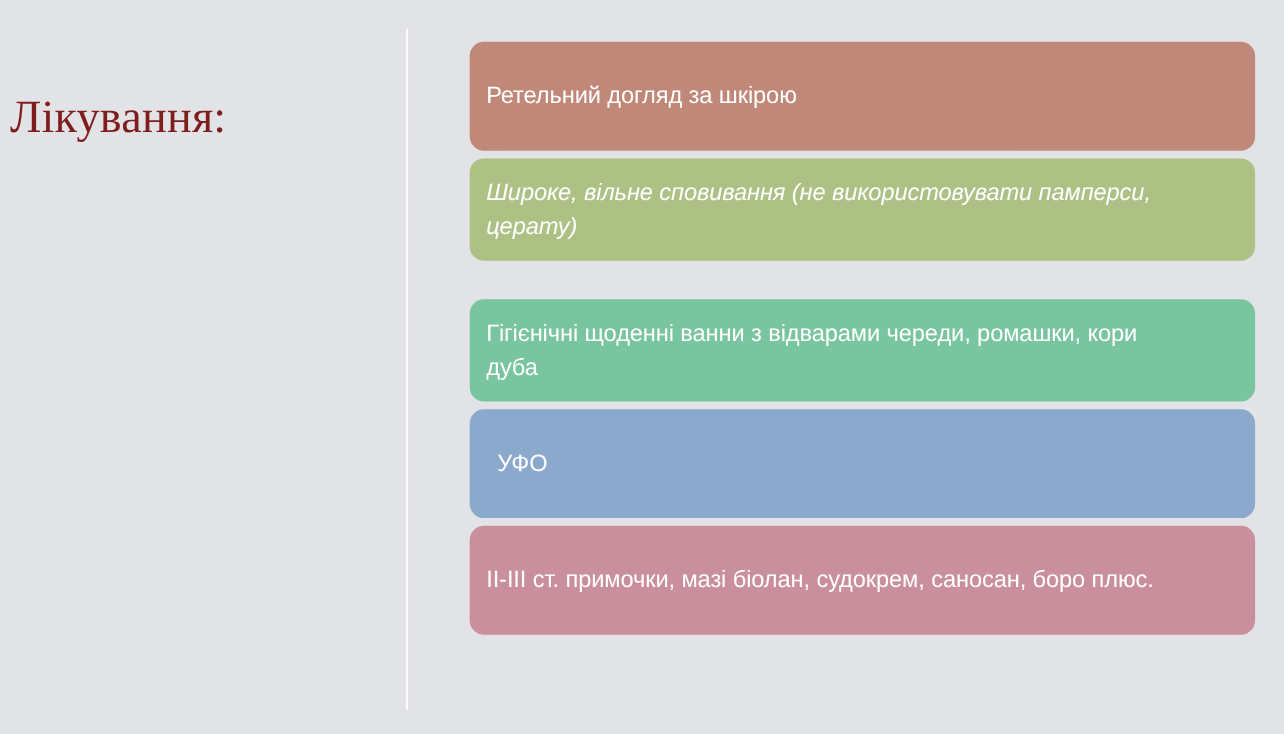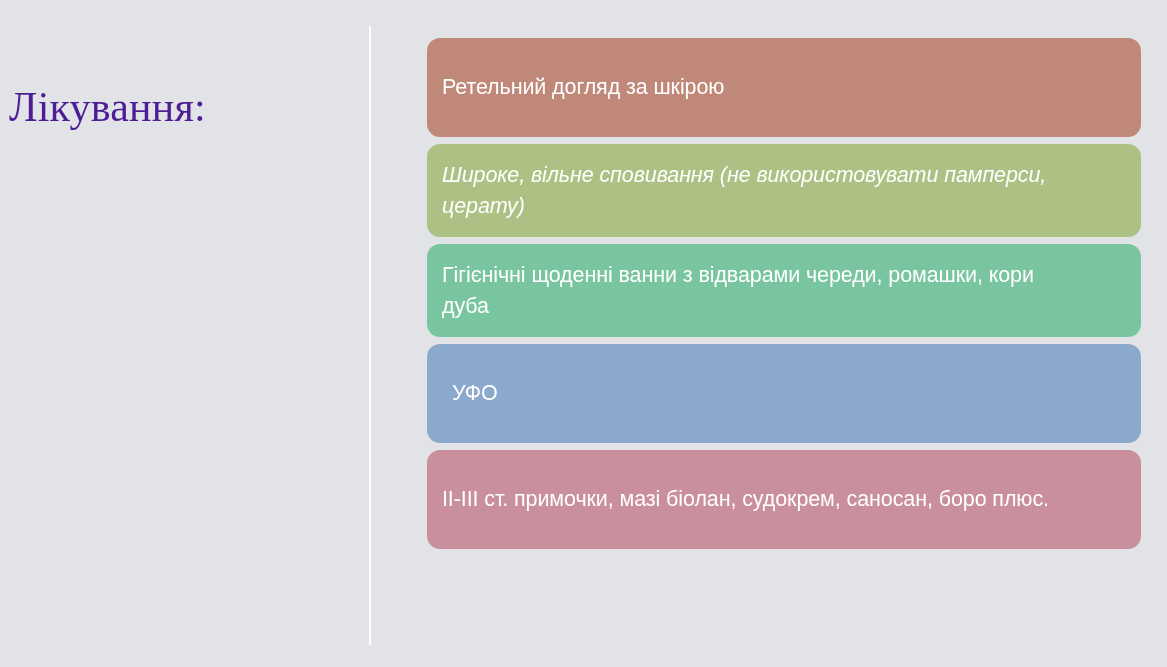--- a/index.html
+++ b/index.html
@@ -25,21 +25,21 @@
     width: 369px;
     height: 667px;
   }
   .slide-title {
     position: absolute;
     left: 9px;
     top: 83px;
     font-family: "Liberation Serif", "DejaVu Serif", serif;
     font-size: 42px;
     line-height: 48px;
-    color: #4c1d95;
+    color: #7f1d1d;
     font-weight: 400;
     letter-spacing: 0.2px;
     white-space: nowrap;
   }
   .divider {
     position: absolute;
     left: 369px;
     top: 26px;
     width: 2px;
     height: 619px;
@@ -98,21 +98,21 @@
   <div class="blocks">
 
     <div class="block b0" style="background: rgb(192, 136, 120);">
       <span class="block-text">Ретельний догляд за шкірою</span>
     </div>
 
     <div class="block b1" style="background: rgb(173, 193, 132); font-style: italic;">
       <span class="block-text">Широке, вільне сповивання (не використовувати памперси, церату)</span>
     </div>
 
-    <div class="block b2" style="background: rgb(121, 197, 160);">
+    <div class="block b2" style="background: rgb(121, 197, 160); margin-top: 28px;">
       <span class="block-text">Гігієнічні щоденні ванни з відварами череди, ромашки, кори дуба</span>
     </div>
 
     <div class="block b3" style="background: rgb(139, 168, 205); padding-left: 25px;">
       <span class="block-text">УФО</span>
     </div>
 
 
     <div class="block b5" style="background: rgb(202, 143, 157);">
       <span class="block-text">II-III ст. примочки, мазі біолан, судокрем, саносан, боро плюс.</span>

